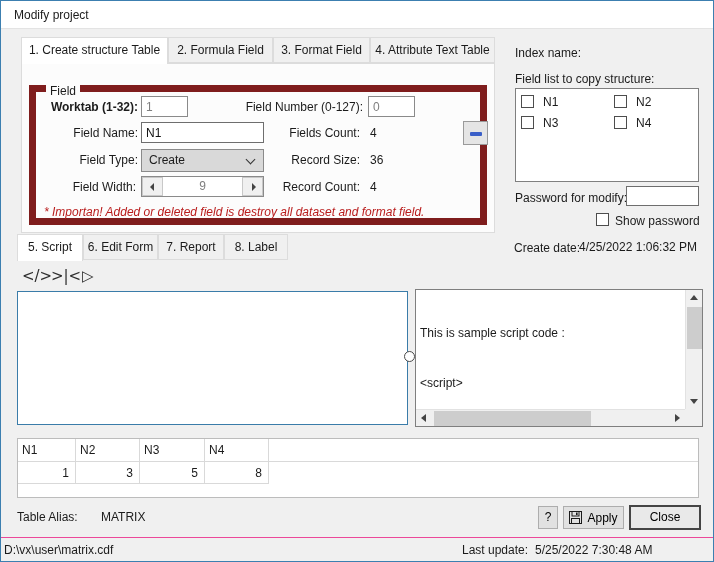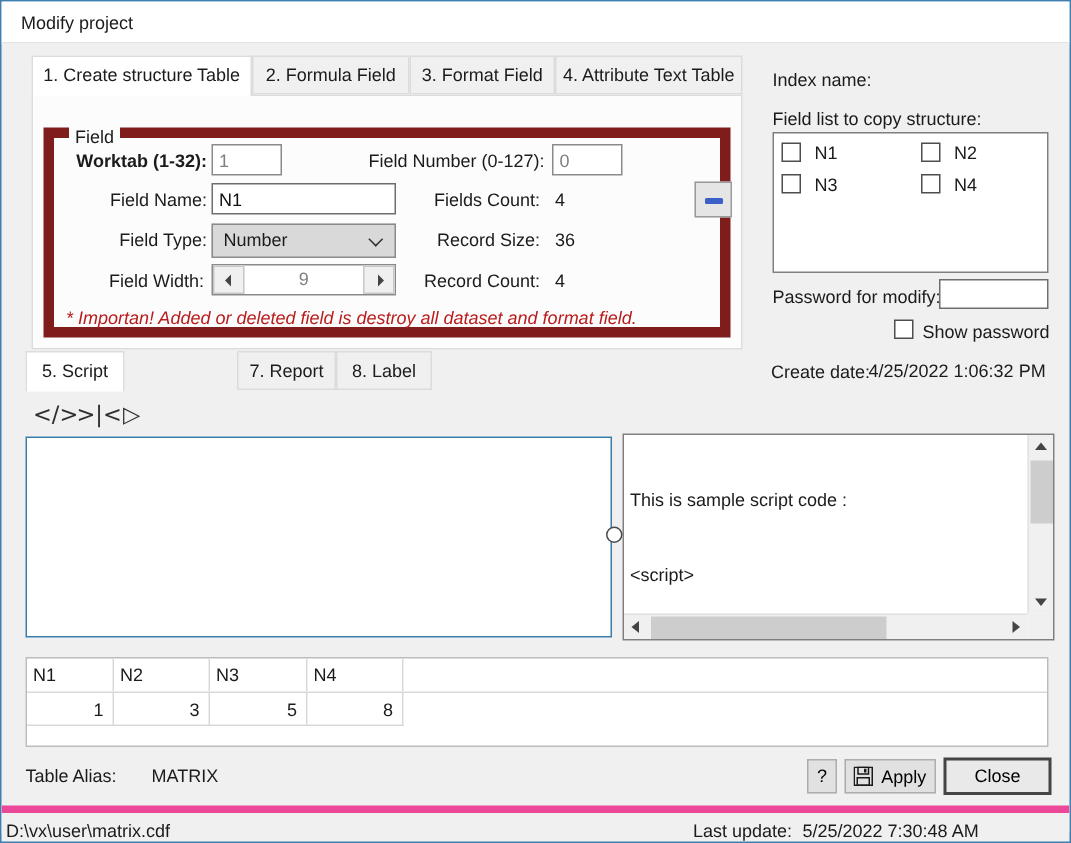--- a/index.html
+++ b/index.html
@@ -68,21 +68,21 @@
   .dcell.v { text-align:right; padding-right:6px; }
   .hdr-line { position:absolute; left:0; right:0; top:22px; border-top:1px solid #d9d9d9; }
   .row-line { position:absolute; left:0; top:44px; width:251px; border-top:1px solid #d9d9d9; }
 
   
   .btn { position:absolute; background:#e1e1e1; border:1px solid #adadad; text-align:center; font-family:inherit; font-size:12px; }
   .btn.help { left:537px; top:505px; width:20px; height:23px; line-height:21px; }
   .btn.apply { left:562px; top:505px; width:61px; height:23px; display:flex; align-items:center; justify-content:center; gap:5px; }
   .btn.close { left:628px; top:504px; width:72px; height:25px; line-height:21px; background:#e9e9e9; border:2px solid #454545; }
 
-  .statusbar { position:absolute; left:0; top:536px; width:100%; height:18px; background:#f0f0f0; border-top:5px solid #ec4899; }
+  .statusbar { position:absolute; left:0; top:536px; width:100%; height:18px; background:#f0f0f0; border-top:1px solid #ec4899; }
   .statusbar span { position:absolute; top:5px; }
 </style>
 </head>
 <body>
 
 <div class="window">
 
   <div class="titlebar">
     <span>Modify project</span>
   </div>
@@ -104,21 +104,21 @@
     <span class="glabel" style="left:2px; top:34px;">Field Name:</span>
     <input class="tinput black" style="left: 105px; top: 30px; width: 123px; height: 21px;" value="N1">
     <span class="glabel" style="left:224px; top:34px;">Fields Count:</span>
     <span class="gvalue" style="left:334px; top:34px;">4</span>
     <div class="minusbtn">
       <span class="minusbar"></span>
     </div>
 
     <span class="glabel" style="left:2px; top:61px;">Field Type:</span>
     <div class="dropdown">
-      <span>Number</span>
+      <span>Create</span>
       <span class="chev"></span>
     </div>
     <span class="glabel" style="left:224px; top:61px;">Record Size:</span>
     <span class="gvalue" style="left:334px; top:61px;">36</span>
 
     <span class="glabel" style="left:0; top:88px;">Field Width:</span>
     <div class="spinner">
       <div class="spinbtn l">
           <span class="arr left"></span>
         </div>
@@ -148,20 +148,21 @@
   </div>
 
   <span class="rlabel" style="left:514px; top:190px;">Password for modify:</span>
   <input class="tinput black" style="left: 625px; top: 185px; width: 73px; height: 20px; position: absolute;" value="">
   <span class="cb" style="left:595px; top:212px; position:absolute;"></span>
   <span class="rlabel" style="left:614px; top:213px;">Show password</span>
   <span class="rlabel" style="left:513px; top:240px;">Create date:</span>
   <span class="rlabel" style="left:578px; top:239px;">4/25/2022 1:06:32 PM</span>
 
   <div class="tab active" style="left:16px; top:233px; width:66px;">5. Script</div>
+  <div class="tab" style="left:82px; top:233px; width:75px;">6. Edit Form</div>
   <div class="tab" style="left:157px; top:233px; width:66px;">7. Report</div>
   <div class="tab" style="left:223px; top:233px; width:64px;">8. Label</div>
 
   <span class="toolbar-icon" style="left:21px; top:266px;">&lt;/&gt;</span>
   <span class="toolbar-icon" style="left:50px; top:266px;">&gt;|&lt;</span>
   <span class="toolbar-icon" style="left:81px; top:266px;">▷</span>
 
   <div class="editor"></div>
   <div class="splitgrip"></div>
 

